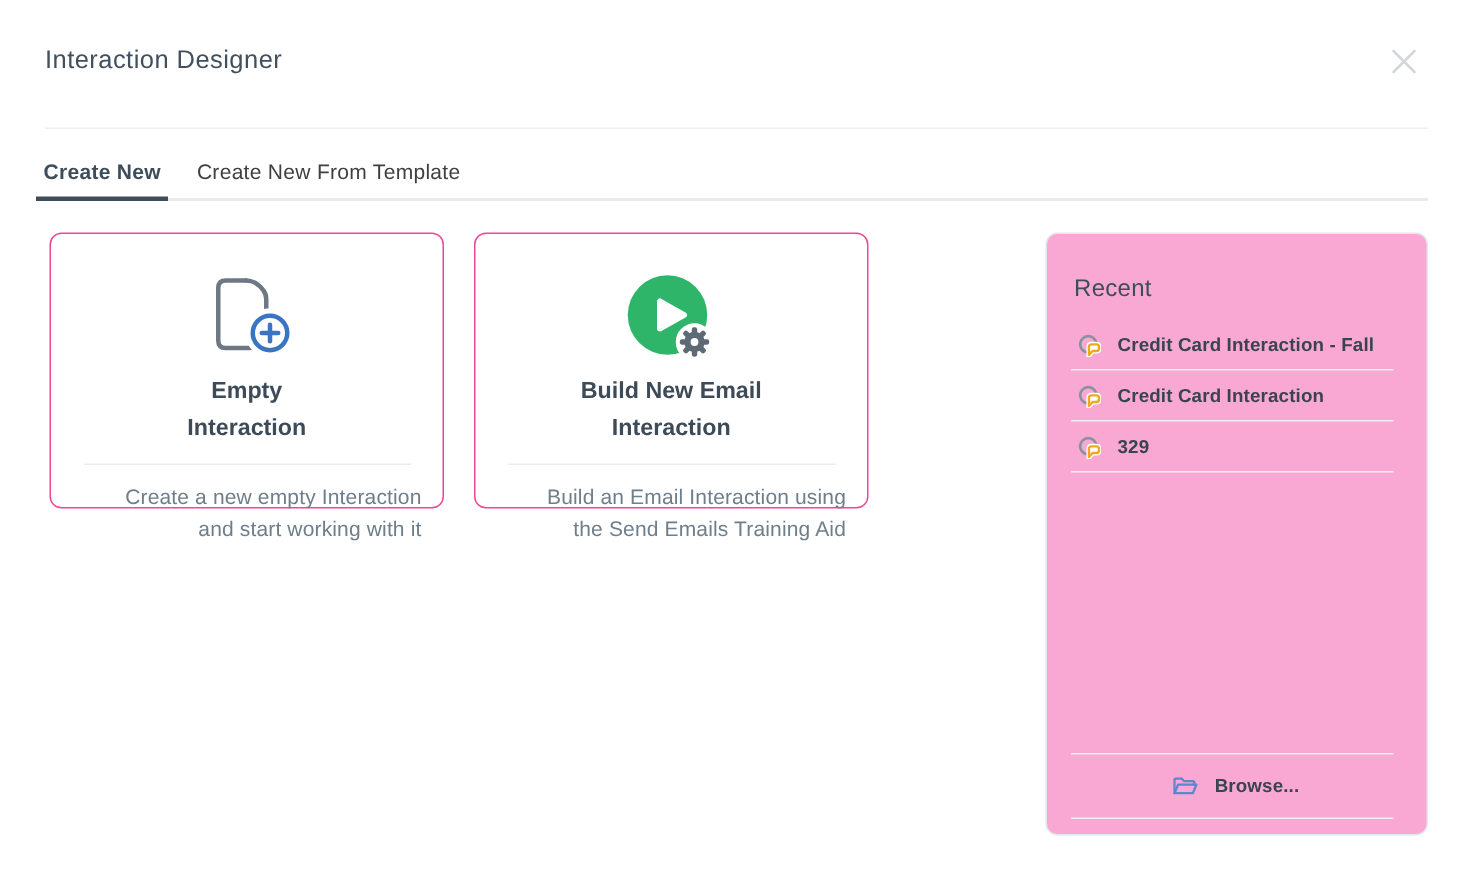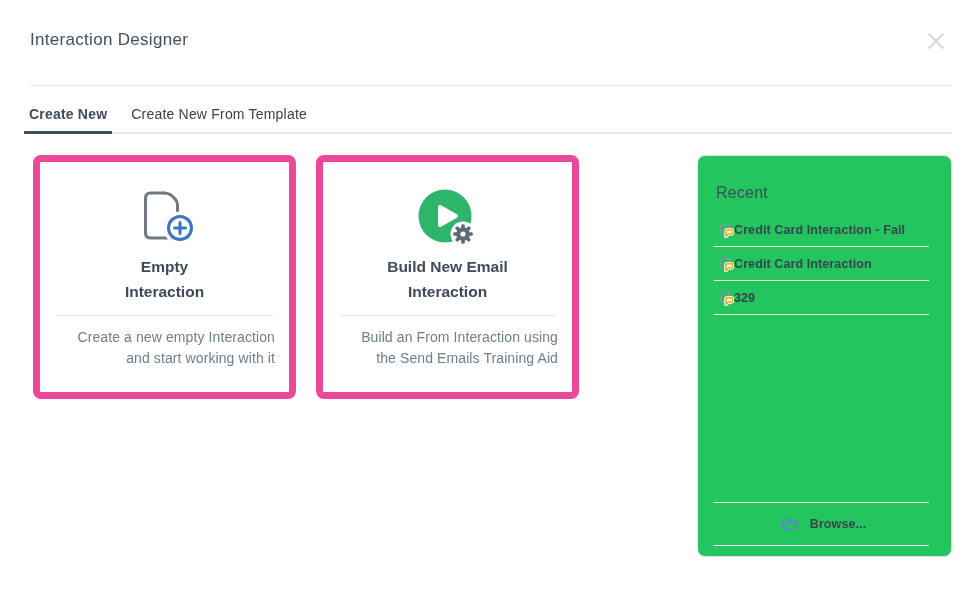--- a/index.html
+++ b/index.html
@@ -34,46 +34,46 @@
     border-bottom: 3px solid #3e4d59; margin-bottom: -2.5px;
   }
   .tab + .tab { margin-left: 14px; }
 
   
   .content {
     position: absolute; left: 33px; top: 155px; width: 919px;
     display: flex; align-items: flex-start;
   }
   .card {
-    width: 263px; height: 244px; background: #fff;
-    border: 7px solid #ec4899; border-radius: 8px;
+    width: 263px; height: 184px; background: #fff;
+    border: 1px solid #ec4899; border-radius: 8px;
     text-align: center; cursor: pointer;
   }
   .card + .card { margin-left: 20px; }
   .card-icon { margin-top: 26px; height: 60px; display: flex; justify-content: center; }
   .card-title {
     margin-top: 6px; font-size: 15.5px; font-weight: bold; color: #3d4b58; line-height: 25px;
   }
   .card-divider { width: 218px; height: 1px; background: #e9ebed; margin: 11px auto 0 auto; }
   .card-desc {
     margin: 11px 14px 0 14px; text-align: right;
     font-size: 14px; color: #6e7e8a; line-height: 21px; letter-spacing: .1px;
   }
 
   
   .recent-panel {
-    margin-left: auto; width: 255px; height: 402px; background: #22c55e;
+    margin-left: auto; width: 255px; height: 402px; background: #f9a8d4;
     border: 1px solid #e4e6e9; border-radius: 8px;
     display: flex; flex-direction: column;
     padding: 28px 22px 10px 16px;
   }
   .recent-title { font-size: 16px; color: #3e4d59; letter-spacing: .2px; margin-left: 2px; }
   .recent-list { margin-top: 11px; }
   .recent-row {
-    display: flex; align-items: center; height: 34px; padding-left: 4px;
+    display: flex; align-items: center; height: 34px; gap: 11px; padding-left: 4px;
     border-bottom: 1px solid #edeff1; cursor: pointer;
   }
   .recent-row .label, .browse-row .label {
     font-size: 12.5px; font-weight: bold; color: #39444e; letter-spacing: .1px;
   }
   .recent-spacer { flex: 1; }
   .browse-row {
     display: flex; align-items: center; gap: 11px; height: 44px; padding-left: 4px;
     border-top: 1px solid #edeff1; border-bottom: 1px solid #edeff1; cursor: pointer; justify-content: center;
   }
@@ -141,21 +141,21 @@
             </g>
           </g>
         </svg>
       </div>
       <div class="card-title">
         <span>Build New Email</span><br>
         <span>Interaction</span>
       </div>
       <div class="card-divider"></div>
       <p class="card-desc">
-        <span>Build an From Interaction using</span><br>
+        <span>Build an Email Interaction using</span><br>
         <span>the Send Emails Training Aid</span>
       </p>
     </div>
 
     <div class="recent-panel">
       <div class="recent-title">Recent</div>
 
       <div class="recent-list">
 
         <div class="recent-row">

